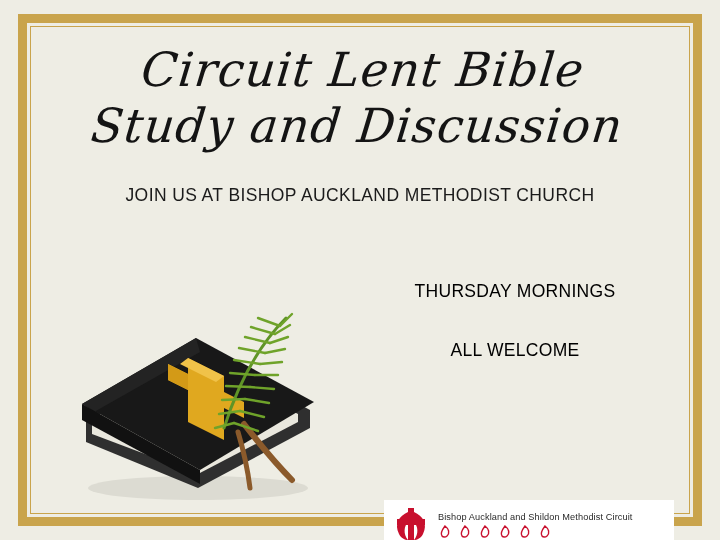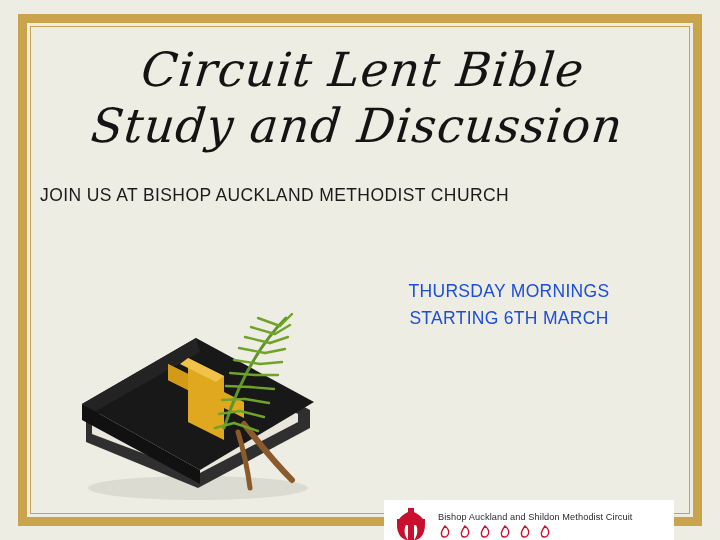--- a/index.html
+++ b/index.html
@@ -55,21 +55,21 @@
     font-size: 47px;
     line-height: 1.20;
     letter-spacing: 1px;
     margin-top: 10px;
     transform: skewX(-6deg);
   }
   .headline .l1 { display: block; }
   .headline .l2 { display: block; }
 
   .subhead {
-    text-align: left;
+    text-align: center;
     font-size: 17.5px;
     letter-spacing: 0.4px;
     color: #1b1b1b;
     margin-top: 30px;
   }
 
   .lower {
     position: absolute;
     left: 0;
     right: 0;
@@ -87,25 +87,25 @@
   }
   .palm {
     position: absolute;
     left: 140px;
     top: 48px;
     width: 130px;
     height: 140px;
   }
   .details {
     position: absolute;
-    right: 6px;
+    right: 0;
     top: 14px;
     width: 330px;
     text-align: center;
-    color: #1d4ed8;
+    color: #000000;
   }
   .details .line {
     font-size: 17.5px;
     letter-spacing: 0.3px;
     line-height: 1.55;
   }
   .details .gap {
     height: 16px;
   }
 
@@ -212,23 +212,23 @@
             <path d="M75 63 L98 63"></path>
           <path d="M70 75 L94 77"></path>
             <path d="M65 87 L89 91"></path>
             <path d="M60 99 L84 105"></path>
           <path d="M54 111 L78 119"></path>
         </g>
       </svg>
 
       <div class="details">
         <div class="line">THURSDAY MORNINGS</div>
-        <div class="line">STARTING 6TH MARCH</div>
         <div class="gap"></div>
         <div class="gap"></div>
+        <div class="line">ALL WELCOME</div>
       </div>
 
       <div class="logo-box">
         <svg class="logo-mark" viewBox="0 0 42 42">
           <path d="M18 4 h6 v11 h11 v6 h-11 v17 h-6 v-17 h-11 v-6 h11 z" fill="#c8102e"></path>
           <path d="M24 8 C33 12 38 20 33 30 C31 34 27 36 24 36 C29 30 28 22 24 18 Z" fill="#c8102e"></path>
           <path d="M18 8 C9 12 4 20 9 30 C11 34 15 36 18 36 C13 30 14 22 18 18 Z" fill="#c8102e"></path>
         </svg>
         <div class="logo-text-wrap">
           <div class="logo-text">Bishop Auckland and Shildon Methodist Circuit</div>

